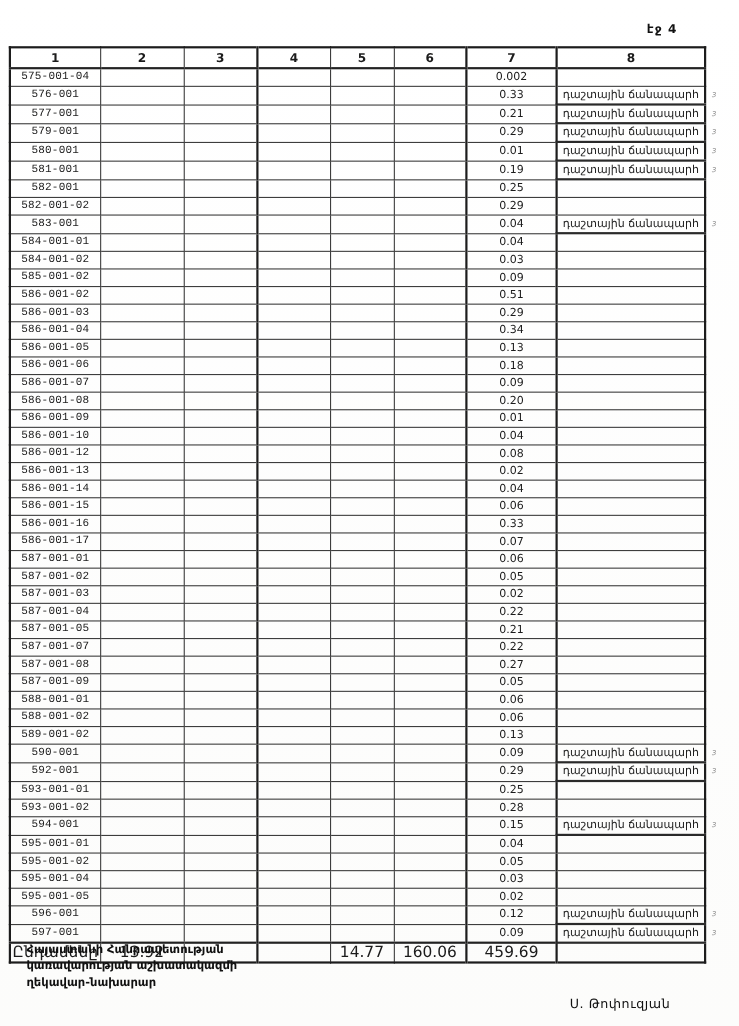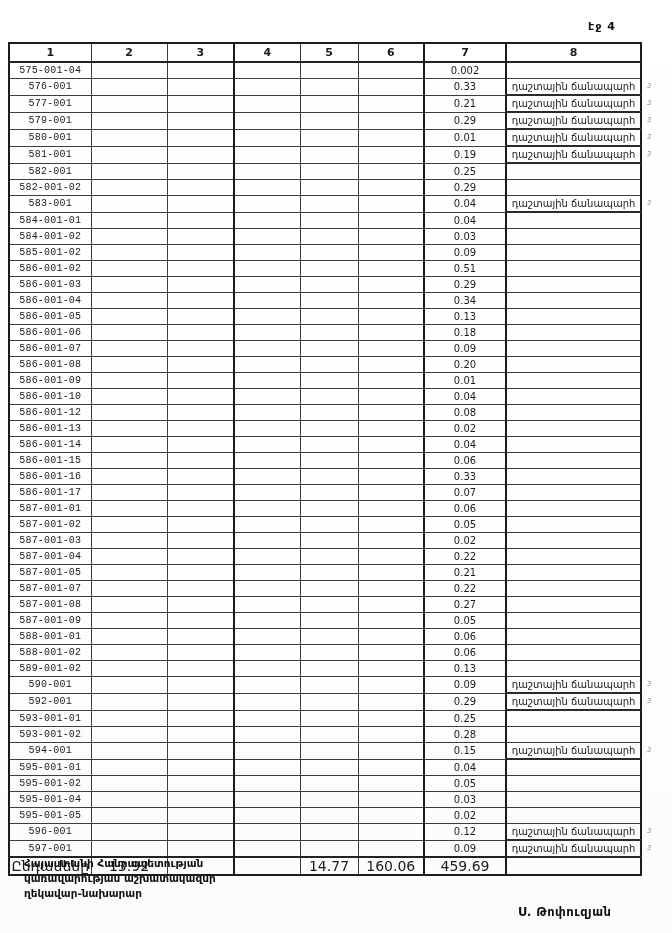--- a/index.html
+++ b/index.html
@@ -62,21 +62,21 @@
     position:absolute;left:calc(100% + 7px);top:1px;
     font-size:8px;color:#9a9a9a;font-style:italic;
   }
   td.total-label{font-size:9.3px;}
   .footer{
     position:absolute;left:8px;top:856px;
     font-size:10.5px;font-weight:bold;line-height:15px;color:#101010;padding-left:16px;
   }
   .signature{
     position:absolute;left:518px;top:905px;
-    font-size:11.5px;font-weight:bold;color:#101010;letter-spacing:.5px;
+    font-size:11.5px;font-weight:normal;color:#101010;letter-spacing:.5px;
   }
 </style>
 </head>
 <body>
 
 <div class="page">
 
   <div class="page-num">էջ 4</div>
 
   <table class="doc">

